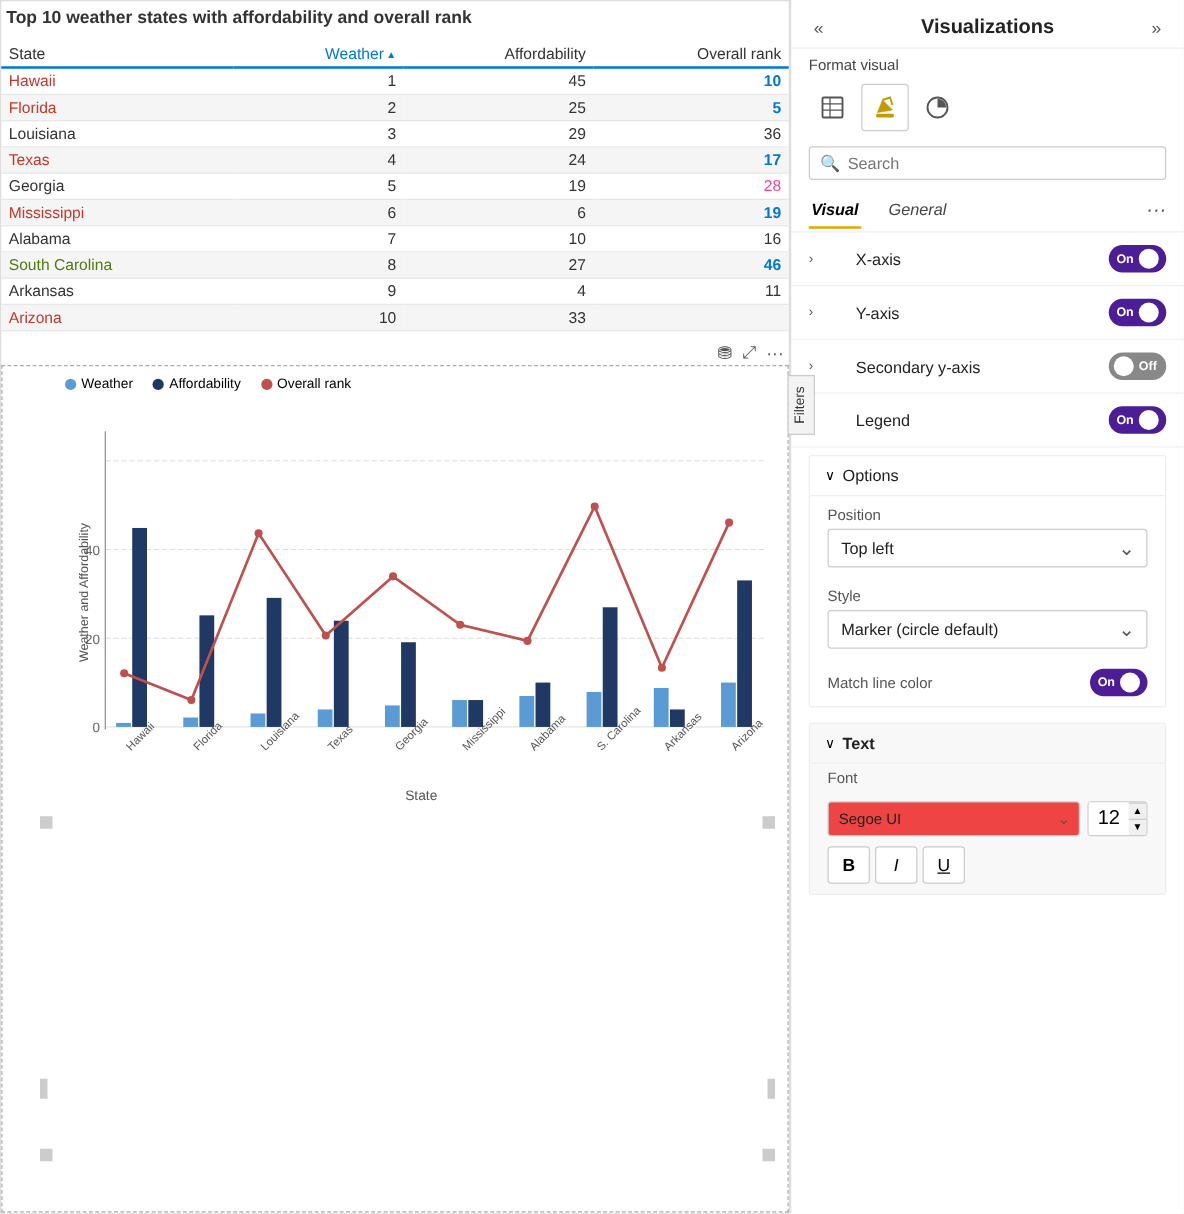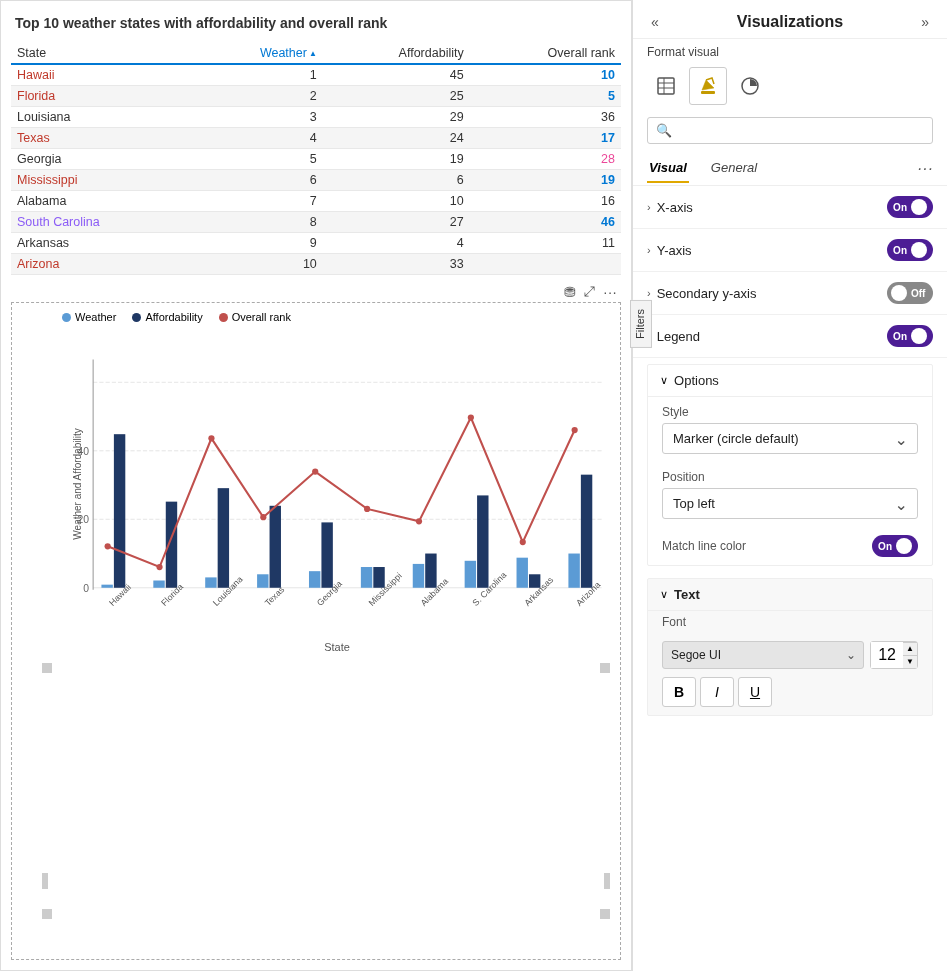--- a/index.html
+++ b/index.html
@@ -2,21 +2,20 @@
 <html><head>
   <meta charset="utf-8">
   <style>
     * { box-sizing: border-box; margin: 0; padding: 0; }
     body { font-family: 'Segoe UI', Arial, sans-serif; background: #f3f3f3; display: flex; width: 947px; height: 971px; overflow: hidden; }
 
     
     .left-panel {
       flex: 0 0 632px;
       background: #fff;
-      padding: 10px;
       display: flex;
       flex-direction: column;
       border: 1px solid #ddd;
       position: relative;
     }
 
     .chart-title {
       font-size: 14px;
       font-weight: 600;
       color: #333;
@@ -256,20 +255,21 @@
       align-items: center;
       padding: 10px 14px;
       border-bottom: 1px solid #f0f0f0;
       cursor: pointer;
     }
     .section-chevron { font-size: 11px; color: #555; margin-right: 6px; }
     .section-label {
       font-size: 13px;
       color: #222;
       flex: 1;
+      margin-left: 28px;
     }
     .toggle {
       display: inline-flex;
       align-items: center;
       background: #444;
       border-radius: 12px;
       padding: 2px 6px 2px 4px;
       gap: 4px;
       min-width: 46px;
       height: 22px;
@@ -492,21 +492,21 @@
       <td>6</td>
       <td style="color:#0078d4; font-weight:600">19</td>
     </tr>
         <tr>
       <td style="color:#333">Alabama</td>
       <td>7</td>
       <td>10</td>
       <td style="color:#333; font-weight:400">16</td>
     </tr>
         <tr style="background: rgb(245, 245, 245);">
-      <td style="color:#8b5cf6">South Carolina</td>
+      <td style="color:#4d7c0f">South Carolina</td>
       <td>8</td>
       <td>27</td>
       <td style="color:#0078d4; font-weight:600">46</td>
     </tr>
         <tr>
       <td style="color:#333">Arkansas</td>
       <td>9</td>
       <td>4</td>
       <td style="color:#333; font-weight:400">11</td>
     </tr>
@@ -669,20 +669,21 @@
     <div class="icon-btn">
       <svg viewBox="0 0 20 20" fill="none">
         <circle cx="10" cy="10" r="8" stroke="#555" stroke-width="1.5"></circle>
         <path d="M10 10 L10 3 A7 7 0 0 1 17 10 Z" fill="#555"></path>
       </svg>
     </div>
   </div>
 
   <div class="search-box">
     <span class="search-icon-unicode">🔍</span>
+    <input type="text" placeholder="Search" style="">
   </div>
 
   <div class="tabs-row">
     <div class="tab active">Visual</div>
     <div class="tab">General</div>
     <span class="tab-more">···</span>
   </div>
 
   <div class="section-row">
     <span class="section-chevron">›</span>
@@ -720,30 +721,30 @@
     </div>
   </div>
 
   <div class="options-section">
     <div class="options-header">
       <span style="font-size:11px;margin-right:6px;">∨</span>
       <span class="options-title">Options</span>
     </div>
 
     <div class="form-group">
+      <label class="form-label">Position</label>
+      <div class="select-wrapper">
+        <div class="form-select-display">Top left</div>
+      </div>
+    </div>
+
+    <div class="form-group">
       <label class="form-label">Style</label>
       <div class="select-wrapper">
         <div class="form-select-display">Marker (circle default)</div>
-      </div>
-    </div>
-
-    <div class="form-group">
-      <label class="form-label">Position</label>
-      <div class="select-wrapper">
-        <div class="form-select-display">Top left</div>
       </div>
     </div>
 
     <div class="match-line-row">
       <span class="match-line-label">Match line color</span>
       <div class="toggle on">
         <span class="toggle-text">On</span>
         <span class="toggle-circle"></span>
       </div>
     </div>
@@ -753,21 +754,21 @@
     <div class="text-section-header">
       <span style="font-size:11px;margin-right:6px;">∨</span>
       <span class="text-section-title">Text</span>
     </div>
 
     <div style="padding: 4px 14px 0 14px;">
       <label class="form-label">Font</label>
     </div>
     <div class="font-row">
       <div class="font-select-wrapper">
-        <div class="font-select" style="padding:6px 24px 6px 8px; border:1px solid #ccc; border-radius:3px; font-size:12px; background:#e5e5e5; cursor:pointer;">Segoe UI</div>
+        <div class="font-select" style="padding:6px 24px 6px 8px; border:1px solid #ccc; border-radius:3px; font-size:12px; background:#ef4444; cursor:pointer;">Segoe UI</div>
       </div>
       <div class="font-size-box">
         <input type="text" class="font-size-input" value="12" style="width: 32px; border: none; outline: none; padding: 4px; font-size: 16px; text-align: center;">
         <div class="font-size-arrows">
           <button class="font-size-arrow">▲</button>
           <button class="font-size-arrow">▼</button>
         </div>
       </div>
     </div>
 

